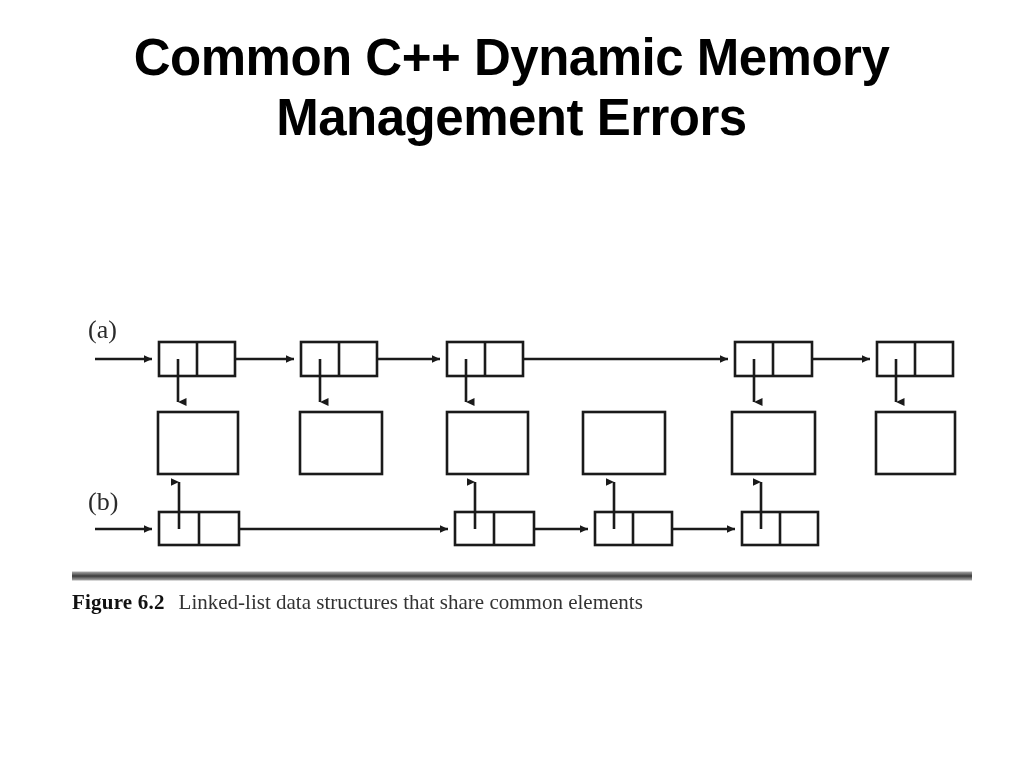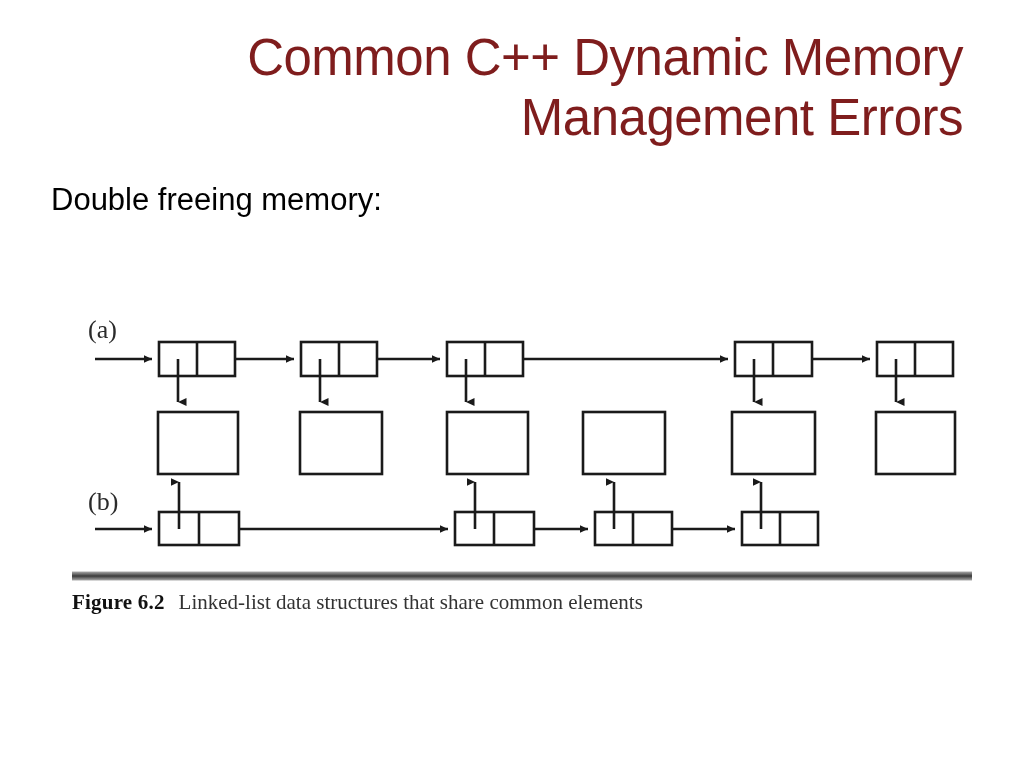--- a/index.html
+++ b/index.html
@@ -21,27 +21,27 @@
     inset: 0;
     background: #ffffff;
   }
 
   
   .slide-title {
     position: absolute;
     left: 60px;
     top: 28px;
     width: 903px;
-    text-align: right;
+    text-align: center;
     font-family: "Liberation Sans", sans-serif;
     font-size: 51px;
     line-height: 60px;
-    font-weight: 400;
+    font-weight: 700;
     letter-spacing: -0.5px;
-    color: #7f1d1d;
+    color: #000000;
     white-space: pre-line;
   }
 
   
   .body-text {
     position: absolute;
     left: 51px;
     top: 181px;
     font-size: 31px;
     line-height: 38px;
@@ -93,21 +93,20 @@
   }
 </style>
 </head>
 <body>
 
 <div class="slide">
 
   <div class="slide-title">Common C++ Dynamic Memory
 Management Errors</div>
 
-  <div class="body-text">Double freeing memory:</div>
 
   <div class="figure">
     <svg width="1023" height="767" viewBox="0 0 1023 767" xmlns="http://www.w3.org/2000/svg">
       <defs>
         <marker id="arrowRight" markerWidth="9" markerHeight="9" refX="8.5" refY="4.5" orient="auto" markerUnits="userSpaceOnUse">
           <path d="M0,0.6 L8.6,4.5 L0,8.4 z" fill="#1a1a1a"></path>
         </marker>
         <marker id="arrowDown" markerWidth="9" markerHeight="9" refX="4.5" refY="8.5" orient="auto" markerUnits="userSpaceOnUse">
           <path d="M0.6,0 L8.4,0 L4.5,8.6 z" fill="#1a1a1a"></path>
         </marker>

